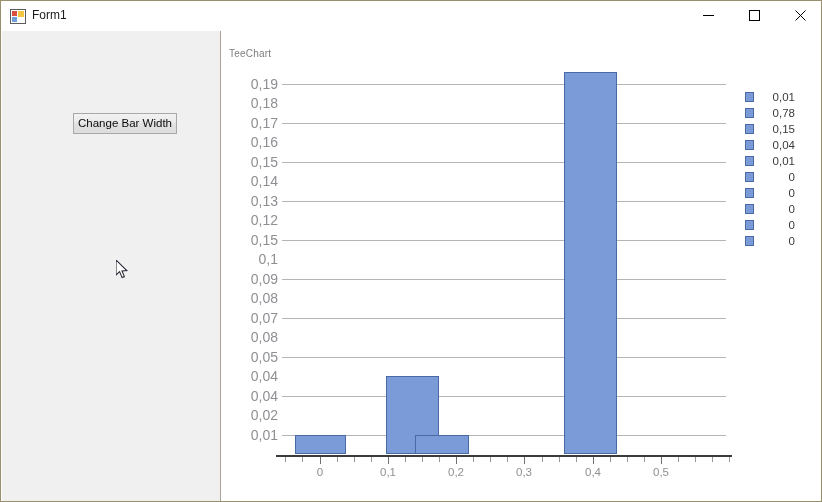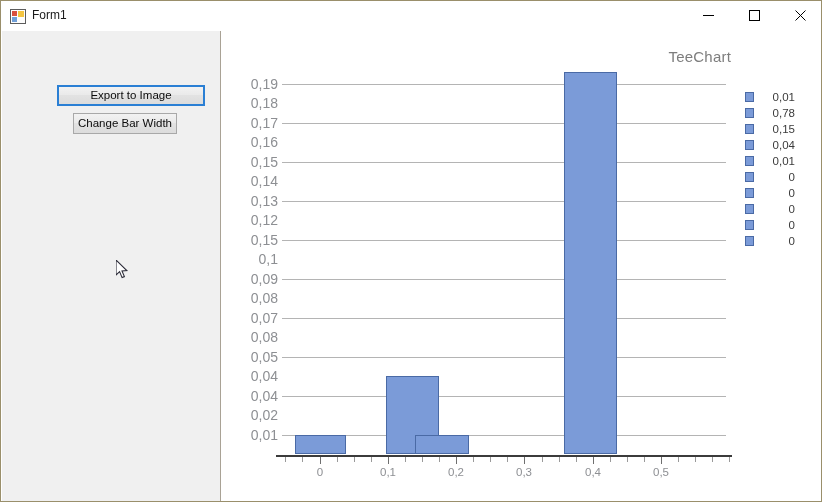--- a/index.html
+++ b/index.html
@@ -105,24 +105,25 @@
     position: absolute;
     left: 219px; top: 0;
     width: 600px;
     height: 470px;
     background: #ffffff;
   }
   #chart-title {
     position: absolute;
     left: 0; top: 17px;
     width: 510px;
-    text-align: right;
-    font-size: 15px;
+    text-align: left;
+    font-size: 10px;
     color: #7d7d7d;
     letter-spacing: .2px;
+    padding-left: 8px;
   }
   
   #plot {
     position: absolute;
     left: 61px;
     top: 36px;
     width: 444px;
     height: 387px;
   }
   .gridline {
@@ -258,21 +259,20 @@
             <line x1="0.5" y1="0.5" x2="10.5" y2="10.5" stroke="#000" stroke-width="1"></line>
             <line x1="10.5" y1="0.5" x2="0.5" y2="10.5" stroke="#000" stroke-width="1"></line>
           </svg>
       </span>
     </div>
   </div>
 
   <div id="client">
 
     <div id="left-panel">
-      <button class="winbutton" id="export-button">Export to Image</button>
       <button class="winbutton" id="barwidth-button">Change Bar Width</button>
     </div>
 
     <div id="chart-panel">
       <div id="chart-title">TeeChart</div>
       <div id="y-labels">
           <div class="ytick-label" style="top: 47.5718px;">0,19</div>
           <div class="ytick-label" style="top: 67.068px;">0,18</div>
           <div class="ytick-label" style="top: 86.5642px; padding-left: 20px;">0,17</div>
           <div class="ytick-label" style="top: 106.06px;">0,16</div>

